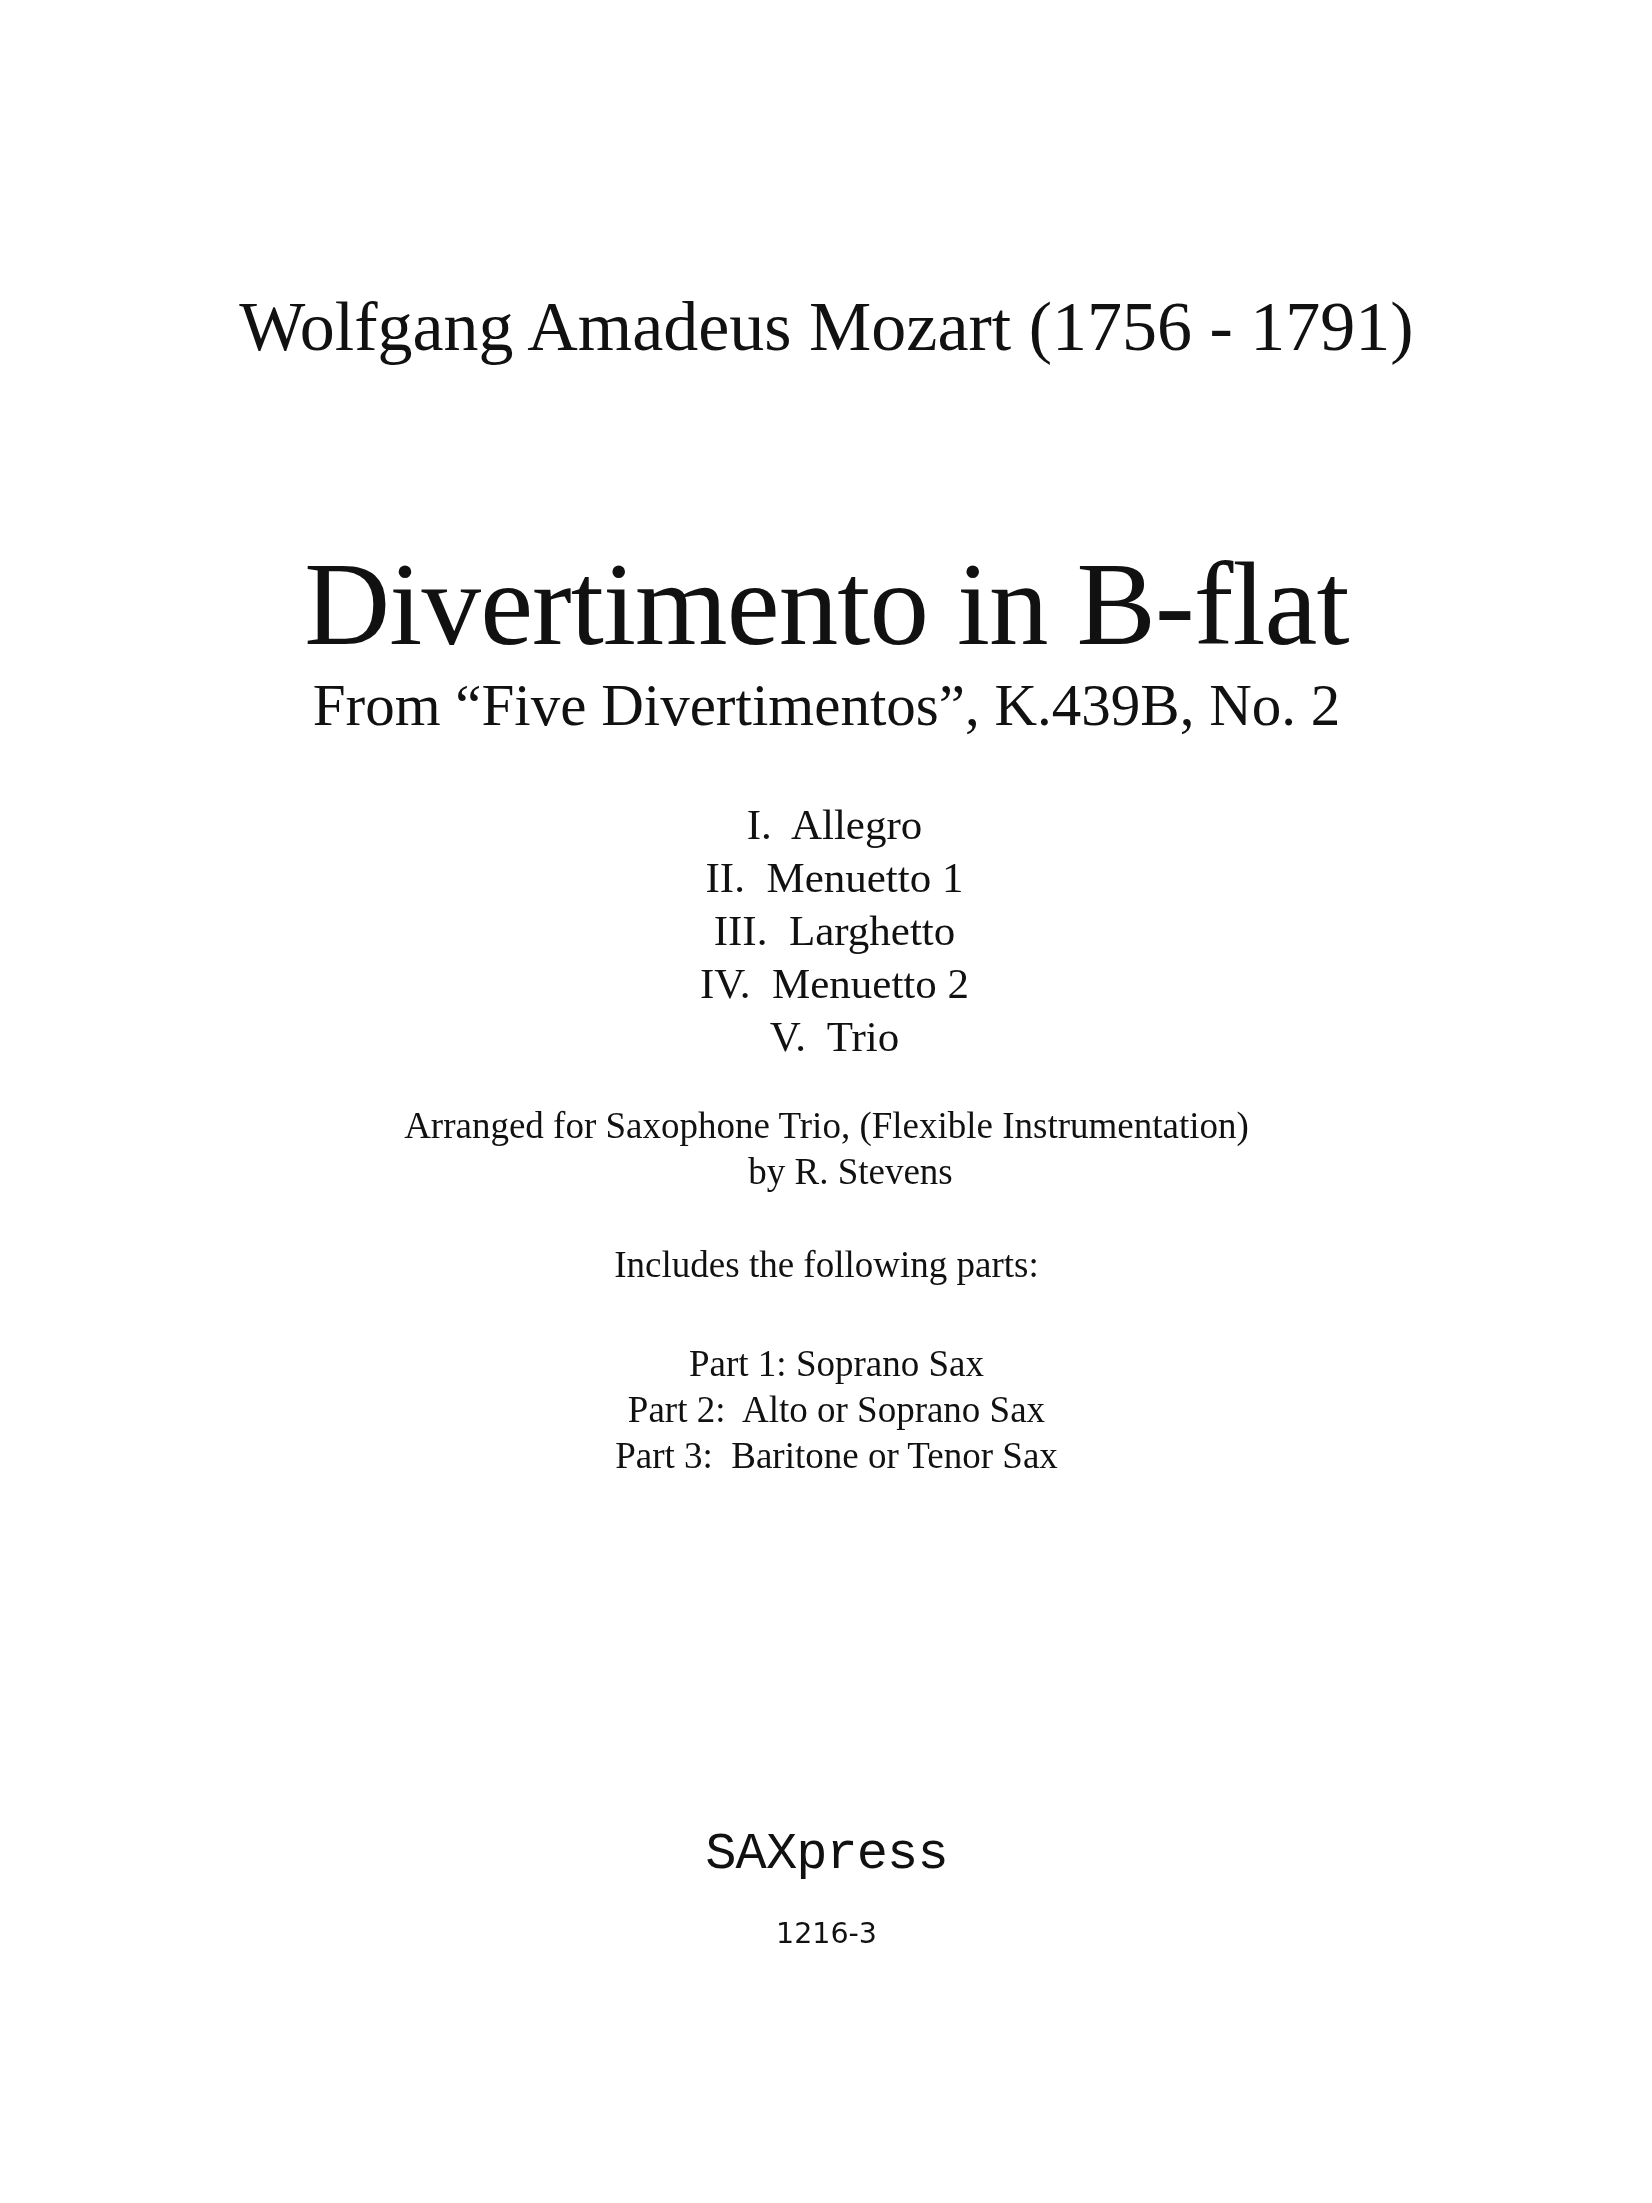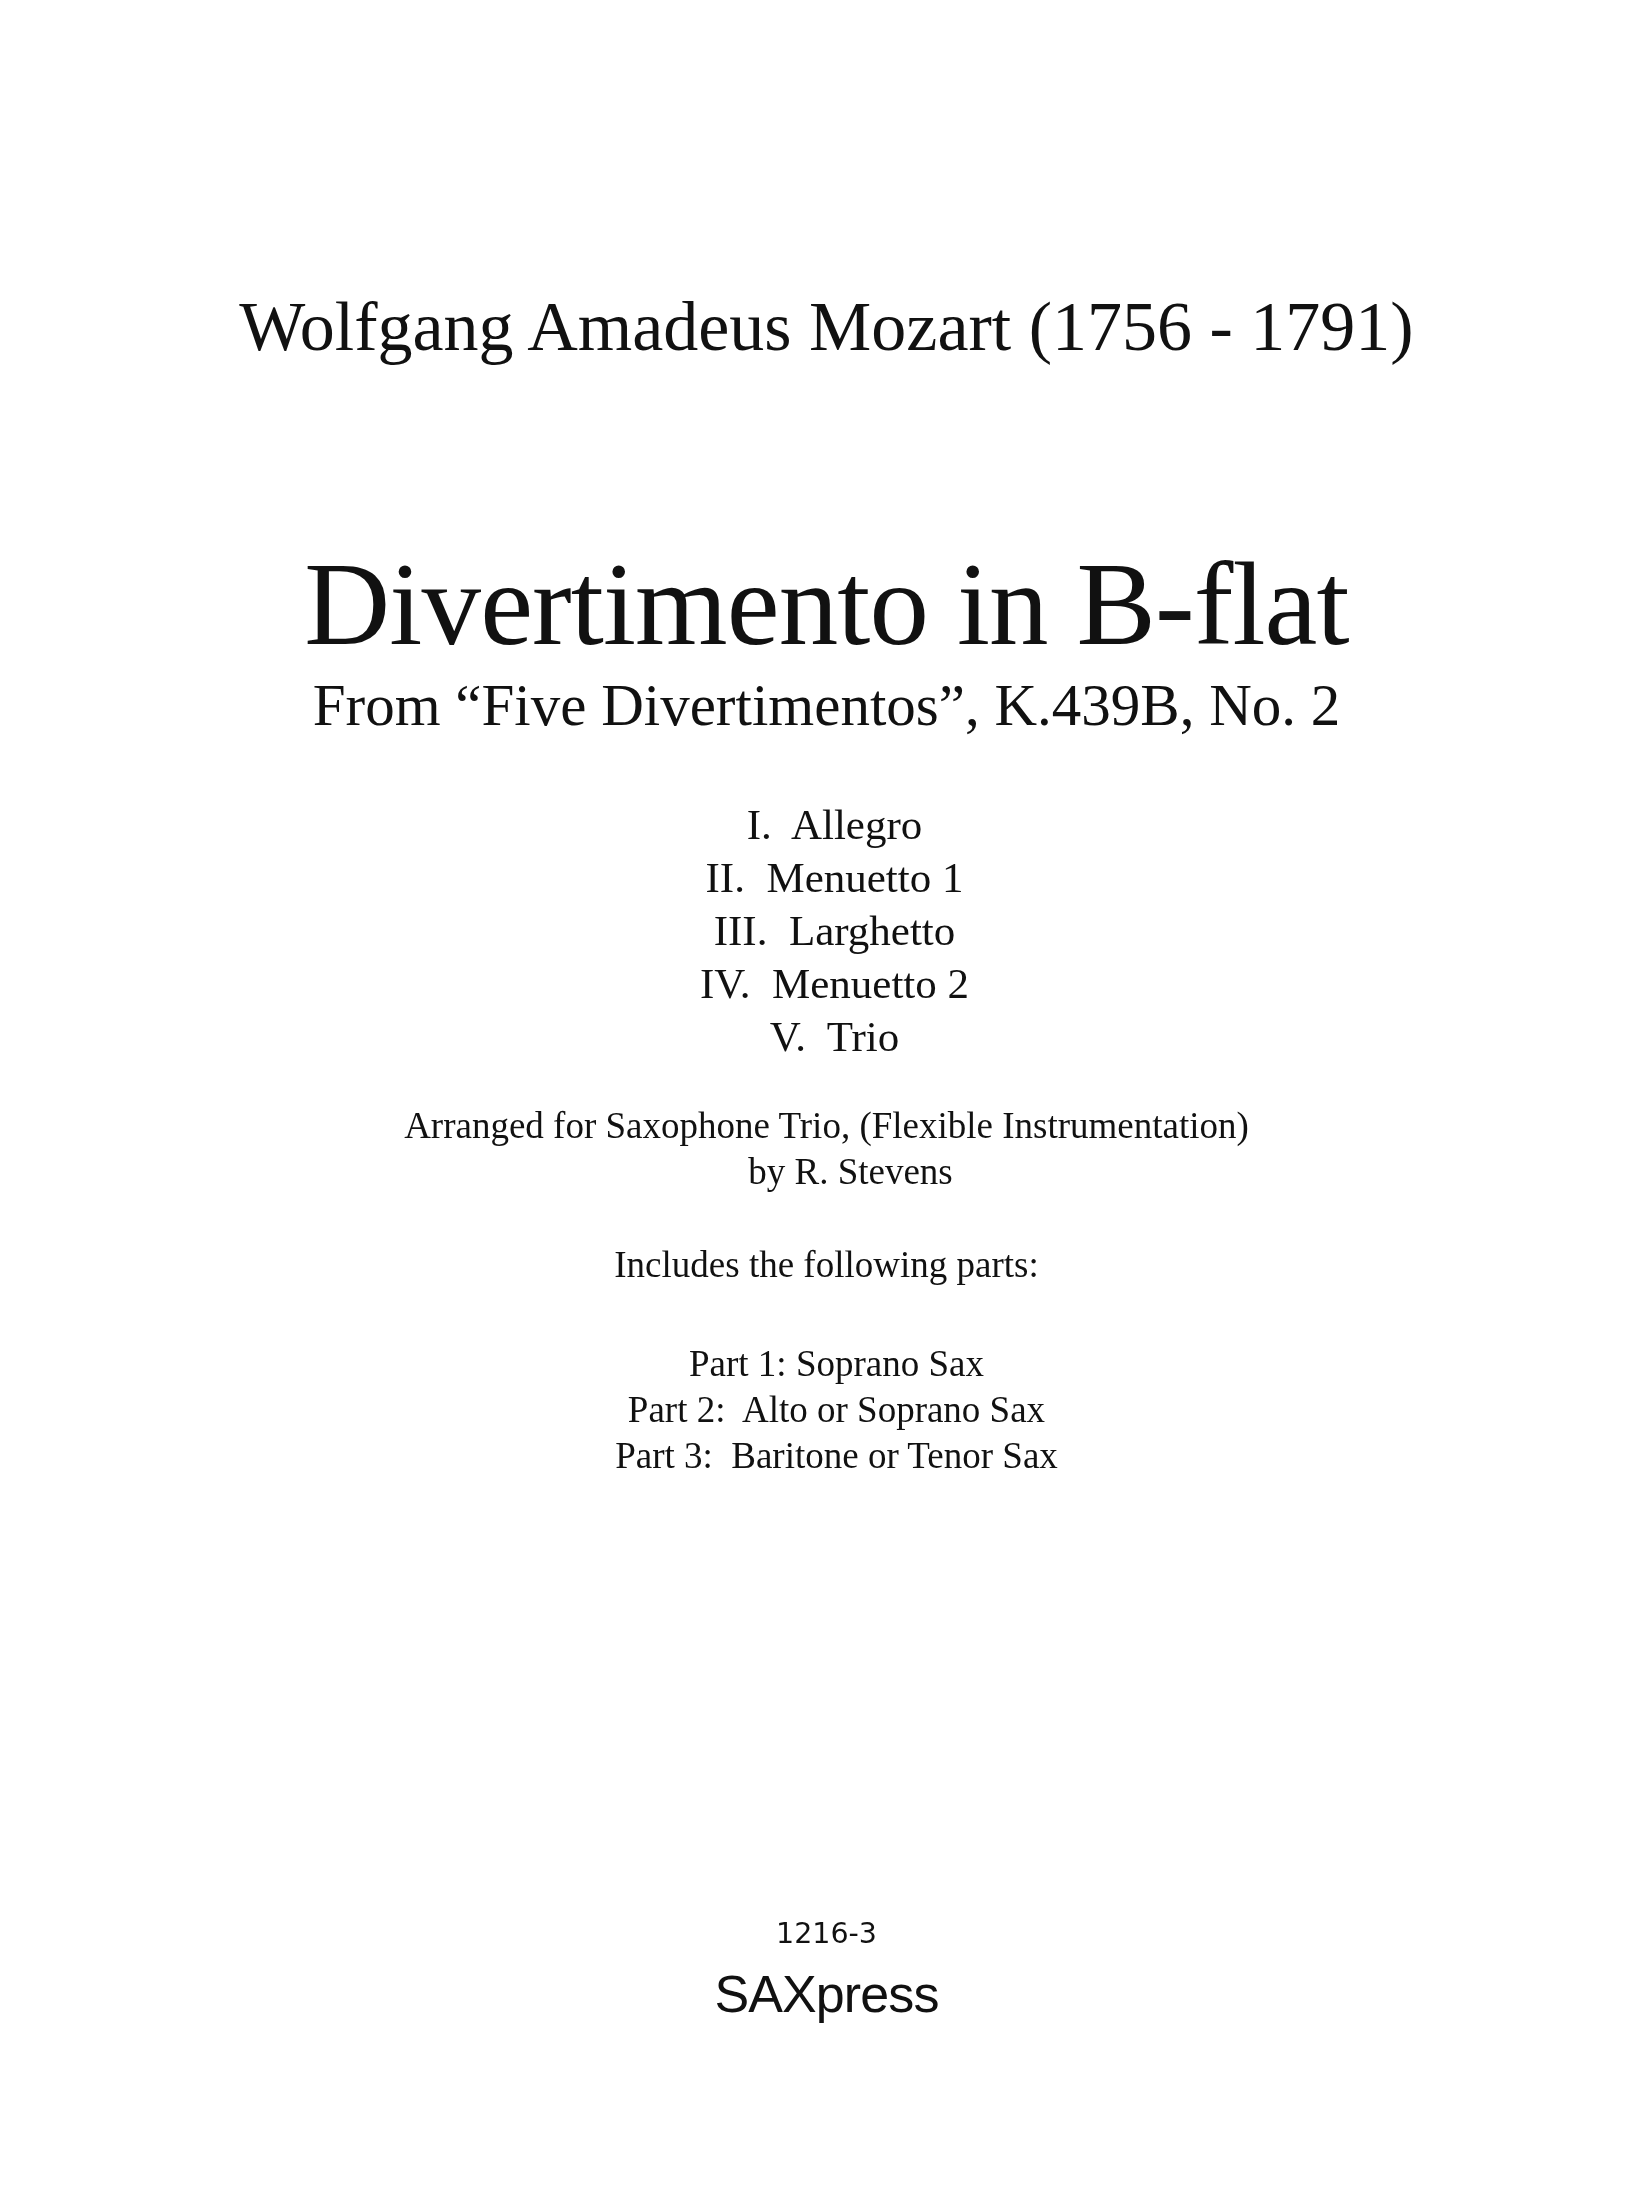--- a/index.html
+++ b/index.html
@@ -26,22 +26,22 @@
     .parts li {
       height: 46px; text-align: center; white-space: pre;
       font-family: "Liberation Serif", "DejaVu Serif", serif;
       font-size: 37px; line-height: 46px; color: #111111; margin-left: 20px;
     }
     .catalog {
       top: 1920px; font-size: 28.5px;
       font-family: "DejaVu Sans", "Liberation Sans", sans-serif;
     }
     .publisher {
-      top: 1968px; font-size: 52px;
-      font-family: Liberation Sans, sans-serif;
+      top: 1829px; font-size: 52px;
+      font-family: Liberation Mono, monospace;
       letter-spacing: -0.9px;
     }
   </style>
 </head>
 <body>
 
 <div class="page">
   <div class="line composer">Wolfgang Amadeus Mozart (1756 - 1791)</div>
   <div class="line title">Divertimento in B-flat</div>
   <div class="line subtitle">From “Five Divertimentos”, K.439B, No. 2</div>

